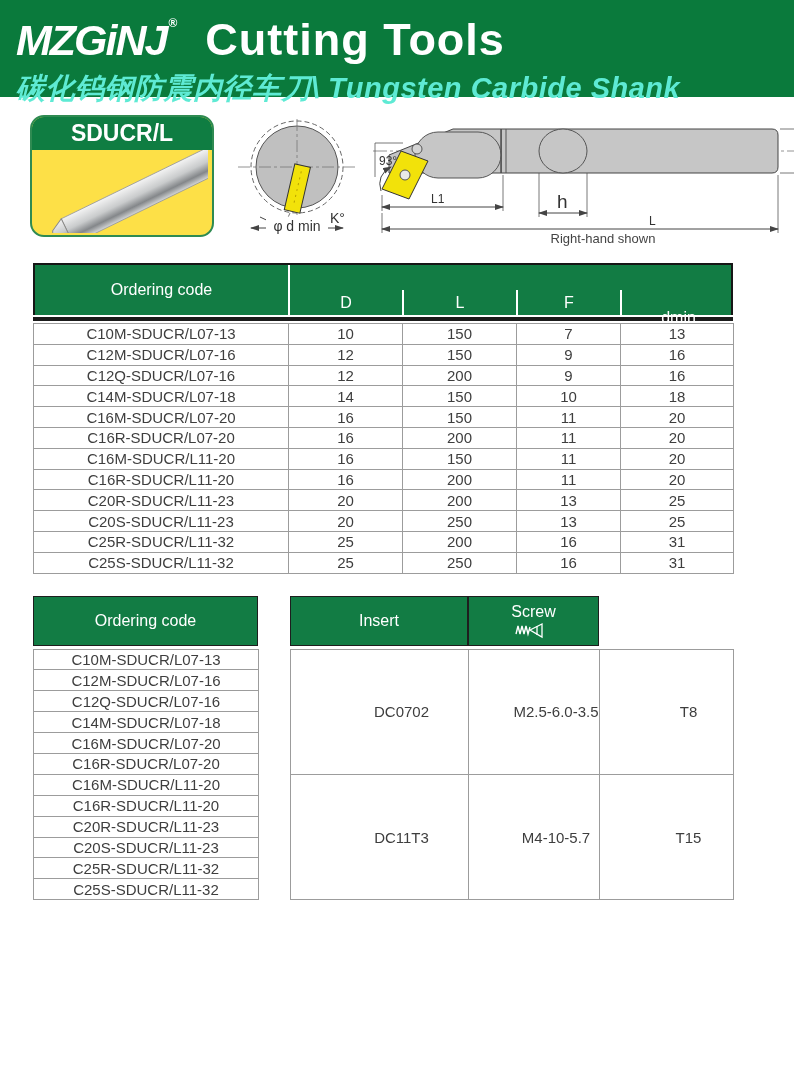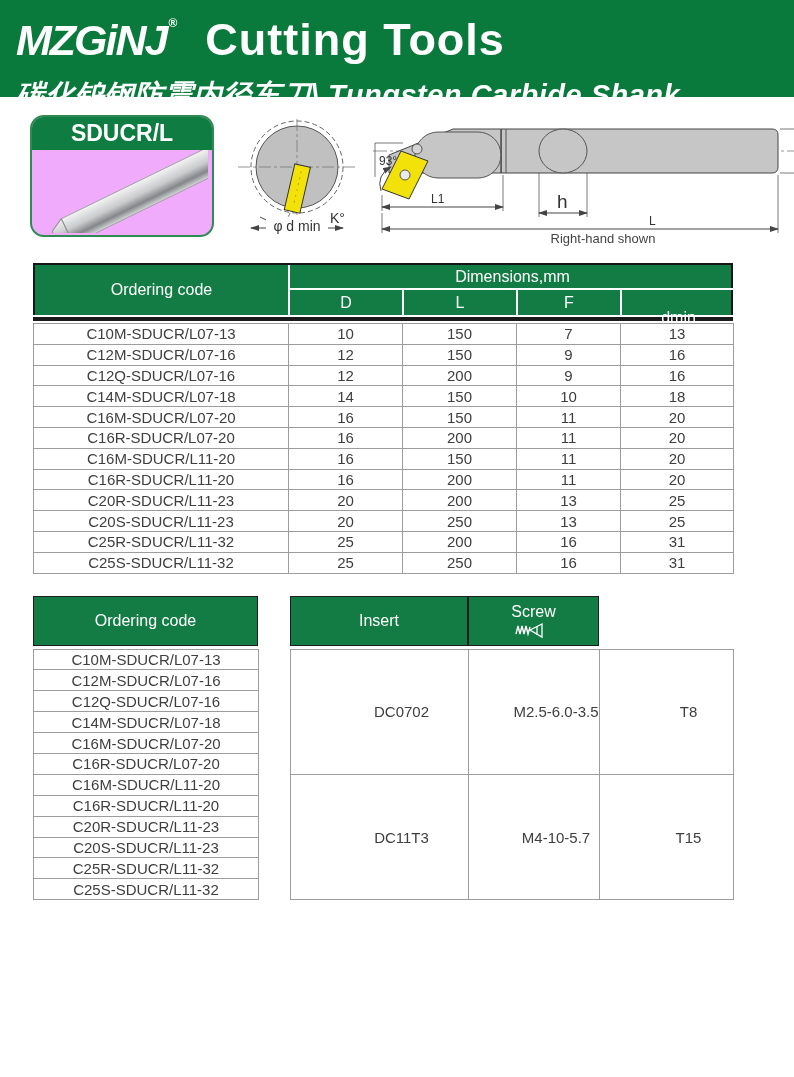--- a/index.html
+++ b/index.html
@@ -6,24 +6,24 @@
   body{
     width:794px;height:1077px;overflow:hidden;background:#ffffff;
     font-family:"Liberation Sans", sans-serif;
   }
   
   .banner{background:#0a7a3c;height:97px;box-sizing:border-box;padding:14px 14px 0 16px;}
   .brand-line{display:flex;align-items:baseline;white-space:nowrap;}
   .brand{color:#ffffff;font-size:43px;font-weight:bold;font-style:italic;letter-spacing:-2px;line-height:1.0;}
   .reg{color:#ffffff;font-size:12px;font-style:normal;vertical-align:28px;letter-spacing:0;margin-left:2px;}
   .banner-title{color:#ffffff;font-size:45px;font-weight:600;margin-left:28px;letter-spacing:1px;}
-  .banner-subtitle{color:#ffffff;font-size:29px;font-style:italic;font-weight:600;margin-top:10px;letter-spacing:0.5px;}
+  .banner-subtitle{color:#5eead4;font-size:29px;font-style:italic;font-weight:600;margin-top:3px;letter-spacing:0.5px;}
   
   .product-row{display:flex;align-items:flex-start;padding:18px 0 0 30px;height:134px;}
-  .model-card{width:180px;height:118px;border:2px solid #2f8b52;border-radius:14px;overflow:hidden;background:#f0abfc;flex:0 0 auto;}
+  .model-card{width:180px;height:118px;border:2px solid #2f8b52;border-radius:14px;overflow:hidden;background:#fde047;flex:0 0 auto;}
   .model-card-header{background:#0f7d42;color:#fff;font-weight:bold;font-size:23px;text-align:center;height:33px;line-height:33px;}
   .model-photo{height:83px;}
   .end-view{margin-left:18px;flex:0 0 auto;}
   .side-view{margin-left:6px;margin-top:0;flex:0 0 auto;}
   svg text{font-family:"Liberation Sans", sans-serif;}
   
   .t1{margin:14px 0 0 33px;width:700px;}
   .t1-header{display:grid;grid-template-columns:255px 114px 114px 104px 113px;grid-template-rows:25px 25px;
     background:#127c44;border:2px solid #161616;border-bottom:none;box-sizing:border-box;}
   .t1-header .cell{display:flex;align-items:center;justify-content:center;color:#fff;font-size:16px;box-sizing:border-box;}
@@ -146,21 +146,20 @@
       <line x1="429" y1="14" x2="429" y2="58" stroke="#444" marker-start="url(#arS)" marker-end="url(#arS)"></line>
       <text transform="translate(446,36) rotate(-90)" font-size="12" fill="#333" text-anchor="middle">φD</text>
       <text x="230" y="128" font-size="13" fill="#444" text-anchor="middle">Right-hand shown</text>
     </svg>
   </div>
 </section>
 
 <section class="t1">
   <div class="t1-header">
     <div class="cell h-code">Ordering code</div>
-    <div class="cell h-dims">Dimensions,mm</div>
     <div class="cell h-d">D</div>
     <div class="cell h-l">L</div>
     <div class="cell h-f">F</div>
     <div class="cell h-dmin">dmin</div>
   </div>
   <div class="thick-line"></div>
   <table>
     <colgroup>
         <col style="width:255px">
         <col style="width:114px">

